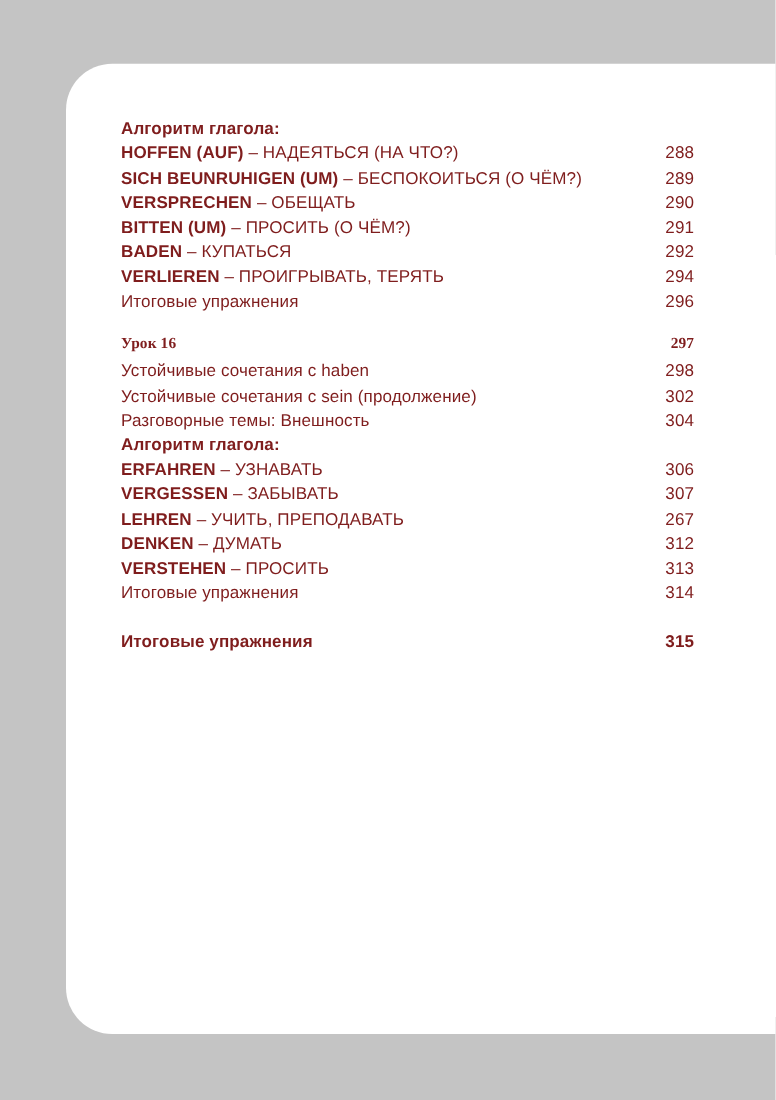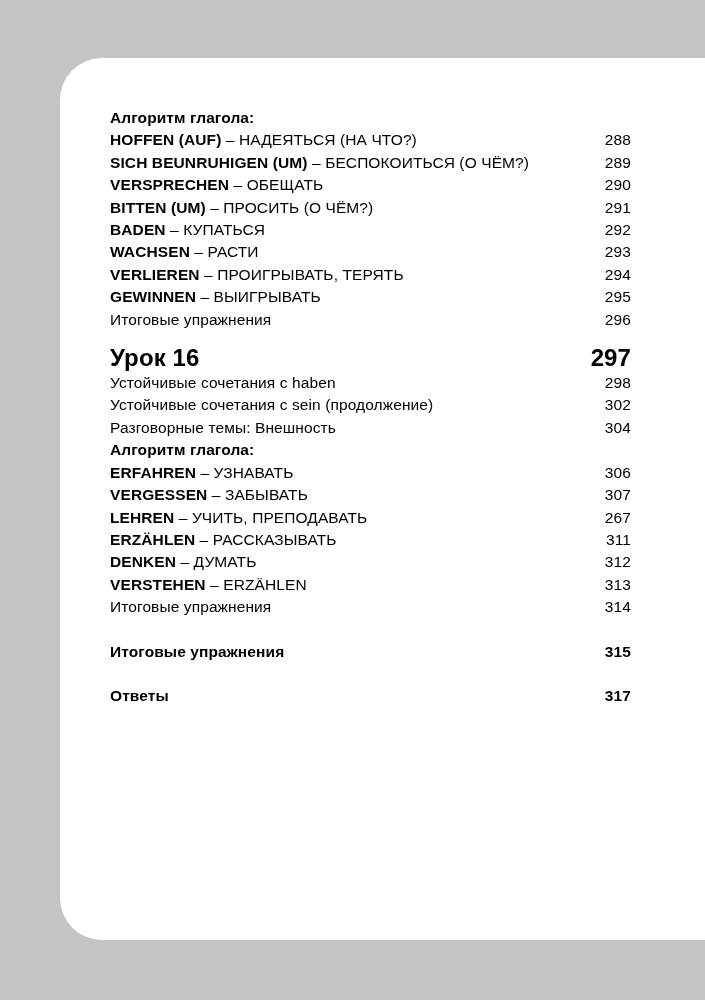--- a/index.html
+++ b/index.html
@@ -36,32 +36,33 @@
     align-items: baseline;
     font-size: 15.5px;
     line-height: 22.4px;
     letter-spacing: 0.1px;
     white-space: nowrap;
   }
   .row .label { flex: 1 1 auto; overflow: hidden; }
   .row .page  { flex: 0 0 auto; padding-left: 12px; }
   .b { font-weight: 700; }
   .row.title-row {
-    font-size: 24px;
+    font-size: 14px;
     line-height: 28px;
     font-weight: 700;
     margin-top: 13px;
+    font-family: Liberation Serif, serif;
   }
   .spacer { height: 22px; }
 </style>
 </head>
 <body style="background: rgb(196, 196, 196);">
 
 <div class="card" style="background: rgb(255, 255, 255);">
-  <div class="toc" id="toc" style="color: #000000;">
+  <div class="toc" id="toc" style="color: #7f1d1d;">
       <div class="row">
         <span class="label b">Алгоритм глагола:</span>
       </div>
       <div class="row">
         <span class="label"><span class="b">HOFFEN (AUF)</span> <span>– НАДЕЯТЬСЯ (НА ЧТО?)</span></span>
         <span class="page">288</span>
       </div>
       <div class="row">
         <span class="label"><span class="b">SICH BEUNRUHIGEN (UM)</span> <span>– БЕСПОКОИТЬСЯ (О ЧЁМ?)</span></span>
         <span class="page">289</span>
@@ -72,30 +73,22 @@
       </div>
       <div class="row">
         <span class="label"><span class="b">BITTEN (UM)</span> <span>– ПРОСИТЬ (О ЧЁМ?)</span></span>
         <span class="page">291</span>
       </div>
       <div class="row">
         <span class="label"><span class="b">BADEN</span> <span>– КУПАТЬСЯ</span></span>
         <span class="page">292</span>
       </div>
       <div class="row">
-        <span class="label"><span class="b">WACHSEN</span> <span>– РАСТИ</span></span>
-        <span class="page">293</span>
-      </div>
-      <div class="row">
         <span class="label"><span class="b">VERLIEREN</span> <span>– ПРОИГРЫВАТЬ, ТЕРЯТЬ</span></span>
         <span class="page">294</span>
-      </div>
-      <div class="row">
-        <span class="label"><span class="b">GEWINNEN</span> <span>– ВЫИГРЫВАТЬ</span></span>
-        <span class="page">295</span>
       </div>
       <div class="row">
         <span class="label">Итоговые упражнения</span>
         <span class="page">296</span>
       </div>
       <div class="row title-row">
         <span class="label">Урок 16</span>
         <span class="page">297</span>
       </div>
       <div class="row">
@@ -119,39 +112,31 @@
       </div>
       <div class="row">
         <span class="label"><span class="b">VERGESSEN</span> <span>– ЗАБЫВАТЬ</span></span>
         <span class="page">307</span>
       </div>
       <div class="row">
         <span class="label"><span class="b">LEHREN</span> <span>– УЧИТЬ, ПРЕПОДАВАТЬ</span></span>
         <span class="page">267</span>
       </div>
       <div class="row">
-        <span class="label"><span class="b">ERZÄHLEN</span> <span>– РАССКАЗЫВАТЬ</span></span>
-        <span class="page">311</span>
-      </div>
-      <div class="row">
         <span class="label"><span class="b">DENKEN</span> <span>– ДУМАТЬ</span></span>
         <span class="page">312</span>
       </div>
       <div class="row">
-        <span class="label"><span class="b">VERSTEHEN</span> <span>– ERZÄHLEN</span></span>
+        <span class="label"><span class="b">VERSTEHEN</span> <span>– ПРОСИТЬ</span></span>
         <span class="page">313</span>
       </div>
       <div class="row">
         <span class="label">Итоговые упражнения</span>
         <span class="page">314</span>
       </div>
       <div class="spacer"></div>
       <div class="row">
         <span class="label b">Итоговые упражнения</span>
         <span class="page b">315</span>
       </div>
       <div class="spacer"></div>
-      <div class="row">
-        <span class="label b">Ответы</span>
-        <span class="page b">317</span>
-      </div>
     </div>
 </div>
 
 </body></html>

